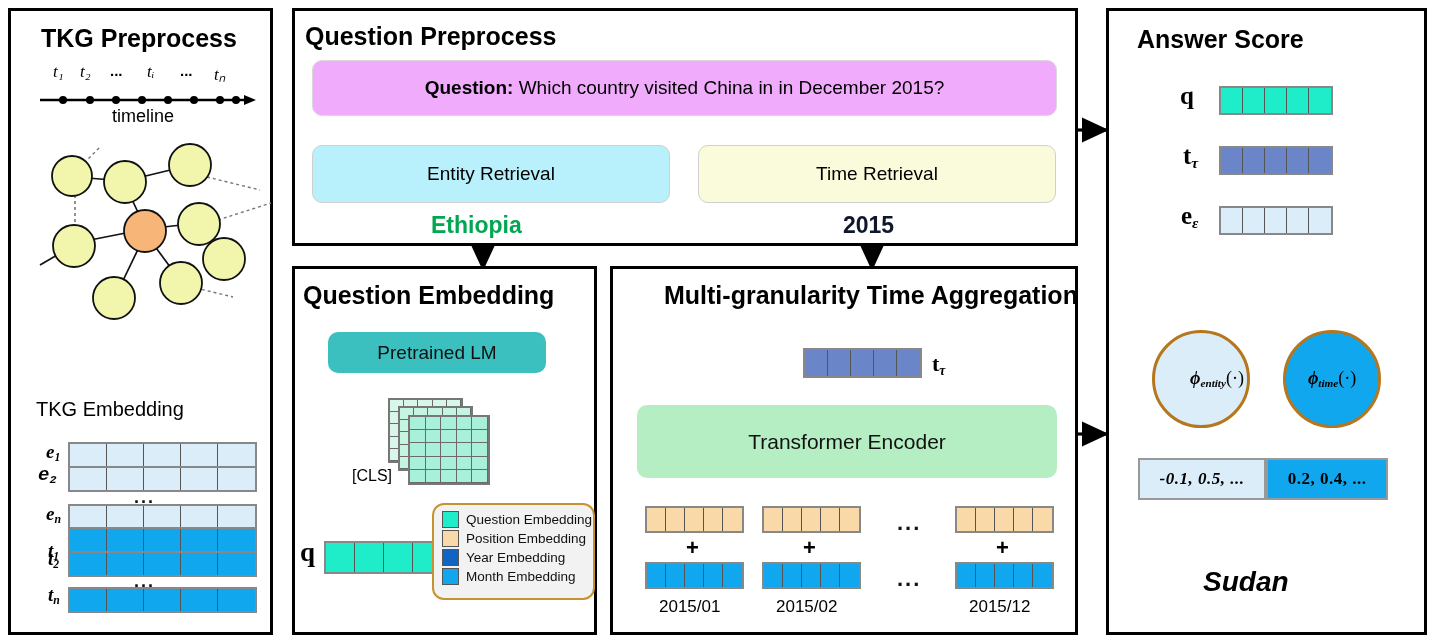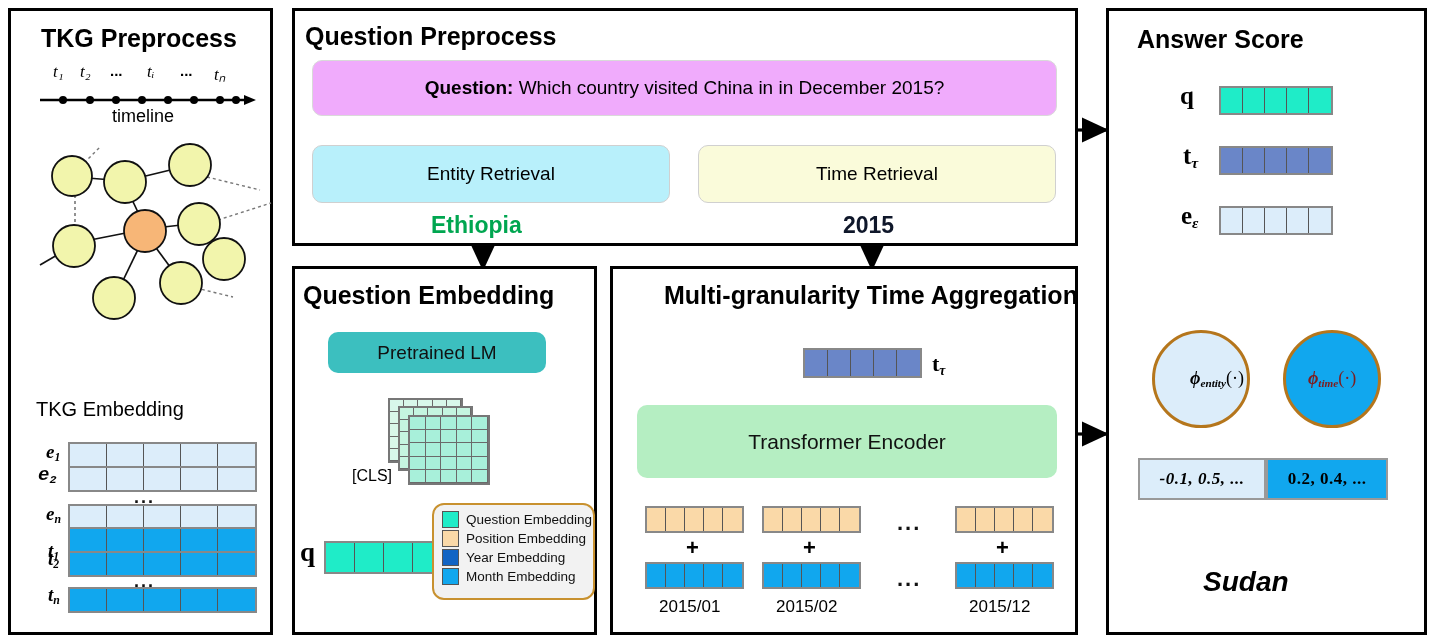--- a/index.html
+++ b/index.html
@@ -425,21 +425,21 @@
       <i style="width:22px;height:25px;"></i>
       <i style="width:22px;height:25px;"></i>
       <i style="width:22px;height:25px;"></i>
       <i style="width:22px;height:25px;"></i>
   </div>
 
   <div class="circ" style="left:1152px;top:330px;width:98px;height:98px;background:#dcedfa;">
     <span class="serif" style="font-size:18px;font-style:italic;font-weight:bold;color:#000;margin-left:32px;"><span>ϕ</span><span class="sub">entity</span><span style="font-style:normal;font-weight:normal;">(·)</span></span>
   </div>
   <div class="circ" style="left:1283px;top:330px;width:98px;height:98px;background:#11a7ee;">
-    <span class="serif" style="font-size:18px;font-style:italic;font-weight:bold;color:#7f1d1d;"><span>ϕ</span><span class="sub">time</span><span style="font-style:normal;font-weight:normal;">(·)</span></span>
+    <span class="serif" style="font-size:18px;font-style:italic;font-weight:bold;color:#000000;"><span>ϕ</span><span class="sub">time</span><span style="font-style:normal;font-weight:normal;">(·)</span></span>
   </div>
 
   <div class="scorecell" style="left:1138px;top:458px;width:128px;height:42px;background:#dcedfa;font-style:italic;">-0.1,  0.5,  ...</div>
   <div class="scorecell" style="left:1266px;top:458px;width:122px;height:42px;background:#11a7ee;">0.2,  0.4,  ...</div>
 
   <div class="lbl" style="left:1203px;top:566px;font-size:28px;font-weight:bold;font-style:italic;">Sudan</div>
 
 </div>
 
 </body></html>

